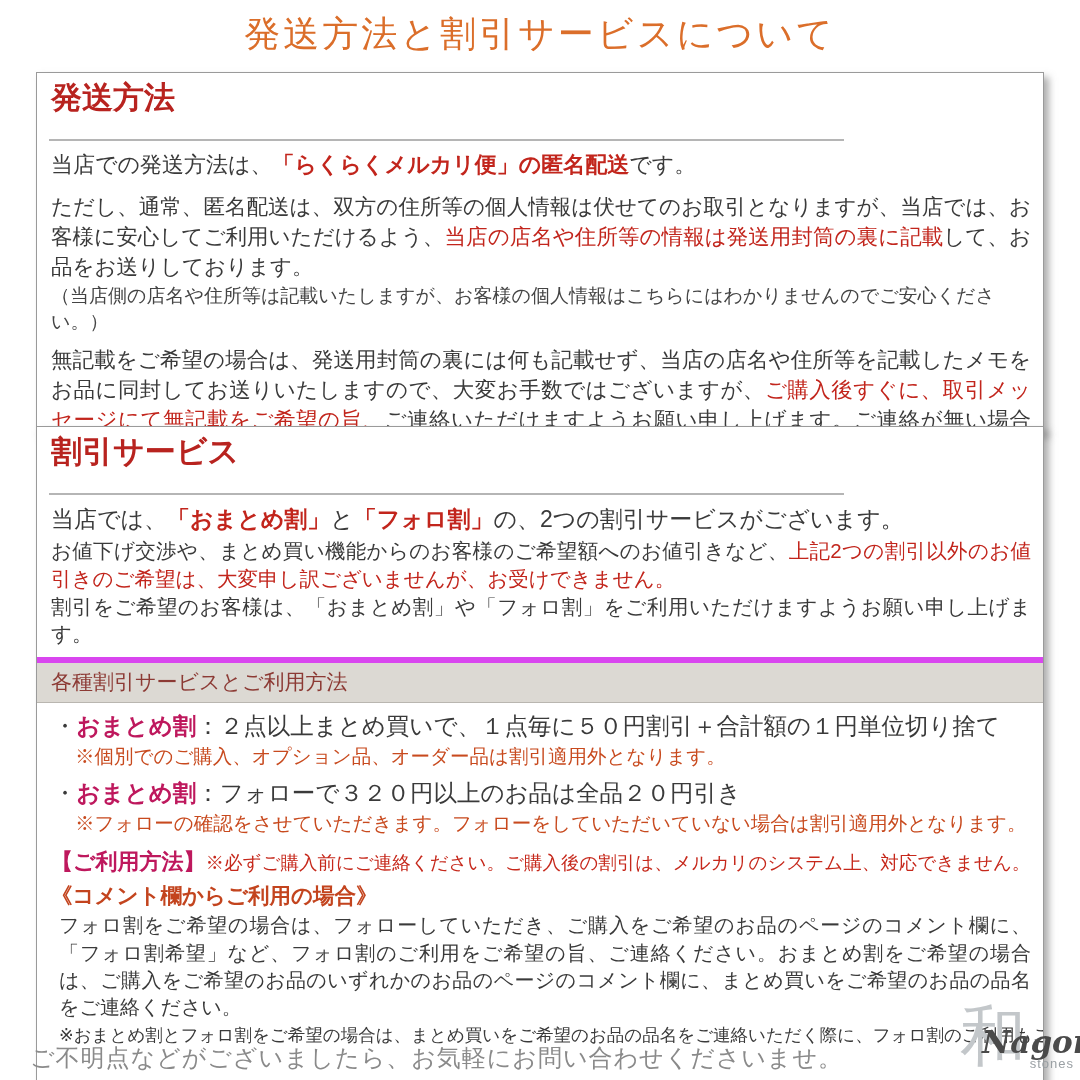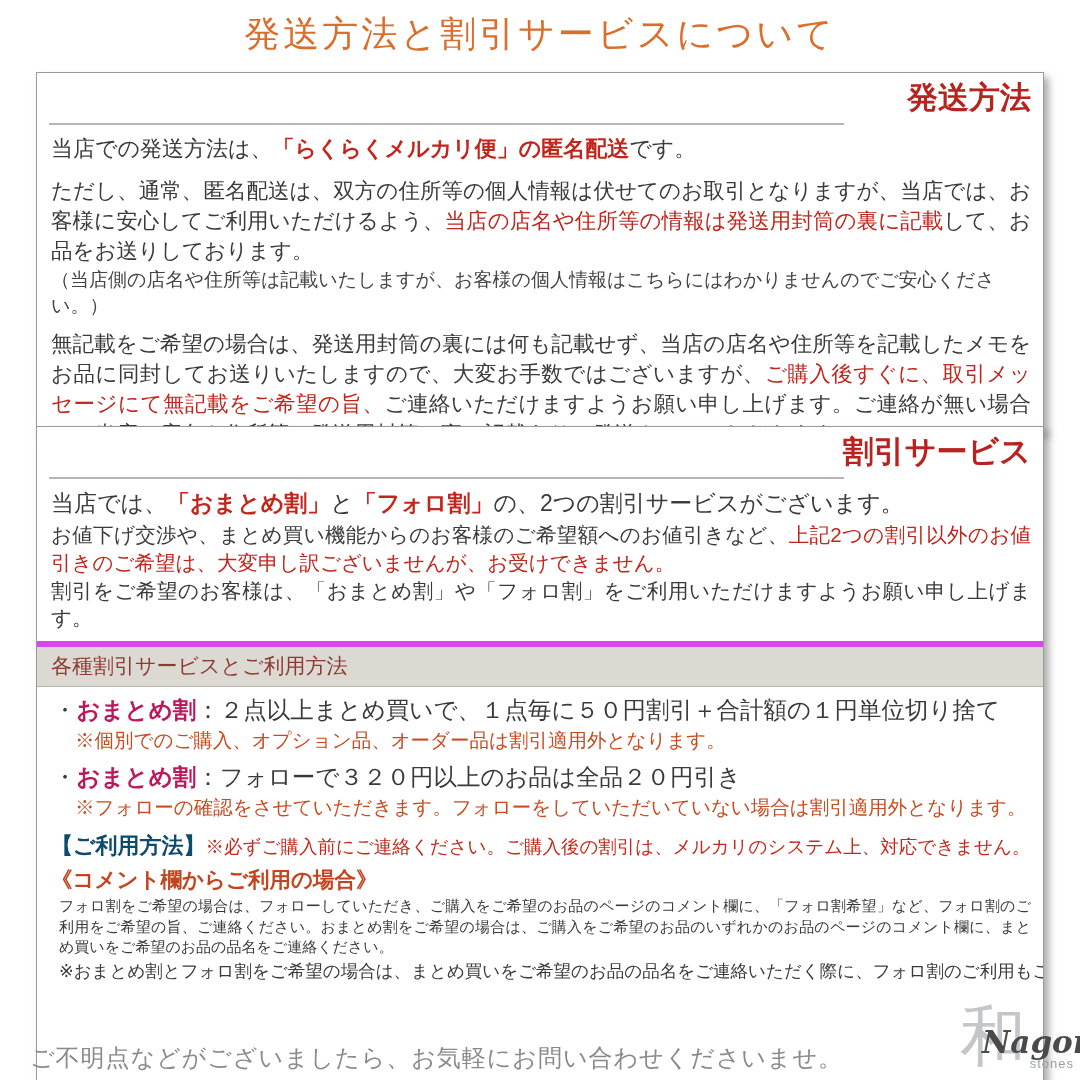--- a/index.html
+++ b/index.html
@@ -21,21 +21,21 @@
   .box{
     position:absolute;left:36px;width:1008px;box-sizing:border-box;
     background:#fff;border:1px solid #9a9a9a;
     box-shadow:5px 5px 7px rgba(110,110,110,.55);
     padding:4px 12px 8px 12px;overflow:hidden;
   }
   .box1{top:72px;height:361px;}
   .box2{top:426px;height:753px;}
   .box-header{
     color:#b8231f;font-size:31px;font-weight:bold;
-    padding:2px 0 5px 2px;line-height:1.25;text-align:right;
+    padding:2px 0 21px 2px;line-height:1.25;
   }
   .divider{height:2px;background:#b5b5b5;width:81%;margin:0 0 9px 0;}
 
   
   .p-lead{font-size:22px;margin:4px 0 12px 2px;}
   .p-body{font-size:21.5px;line-height:1.4;text-align:justify;margin:0 0 0 2px;}
   .p-small{font-size:19px;color:#444;margin:1px 0 10px 2px;}
 
   .rd{color:#c2251c;}
   .rb{color:#c2251c;font-weight:bold;}
@@ -52,27 +52,27 @@
   .bullet{
     font-family:"DejaVu Serif","Liberation Serif",serif;
     font-size:23.5px;color:#3a3a3a;margin:7px 0 0 4px;white-space:nowrap;
   }
   .bullet .ob{color:#be185d;font-weight:bold;}
   .bullet-note{
     font-family:"DejaVu Serif","Liberation Serif",serif;
     font-size:19.5px;color:#c84a1e;margin:1px 0 4px 26px;white-space:nowrap;
   }
   .usage-line{margin:10px 0 2px 2px;white-space:nowrap;}
-  .usage-title{font-size:22px;font-weight:bold;color:#0c4a6e;}
+  .usage-title{font-size:22px;font-weight:bold;color:#be185d;}
   .usage-note{
     font-family:"DejaVu Serif","Liberation Serif",serif;
     font-size:18.5px;color:#c6281b;
   }
   .sec-title{font-size:21.5px;font-weight:bold;color:#c3441e;margin:4px 0 2px 2px;}
-  .sec-body{font-size:15px;line-height:1.37;text-align:justify;margin:0 0 0 10px;}
+  .sec-body{font-size:20px;line-height:1.37;text-align:justify;margin:0 0 0 10px;}
   .sec-note{font-size:17.5px;color:#3a3a3a;margin:1px 0 6px 10px;white-space:nowrap;}
 
   
   .footer-text{
     position:absolute;left:30px;top:1042px;
     font-family:Liberation Serif, serif;
     color:#8a8a8a;font-size:24px;letter-spacing:1px;
   }
   .logo{position:absolute;right:4px;top:1002px;width:120px;height:76px;}
   .logo-kanji{

